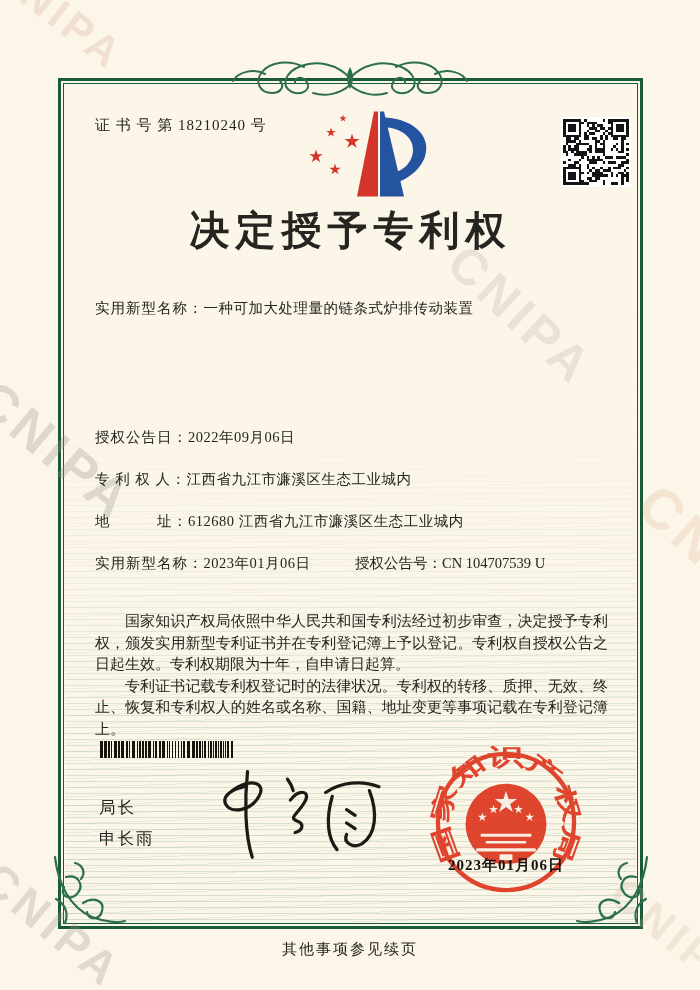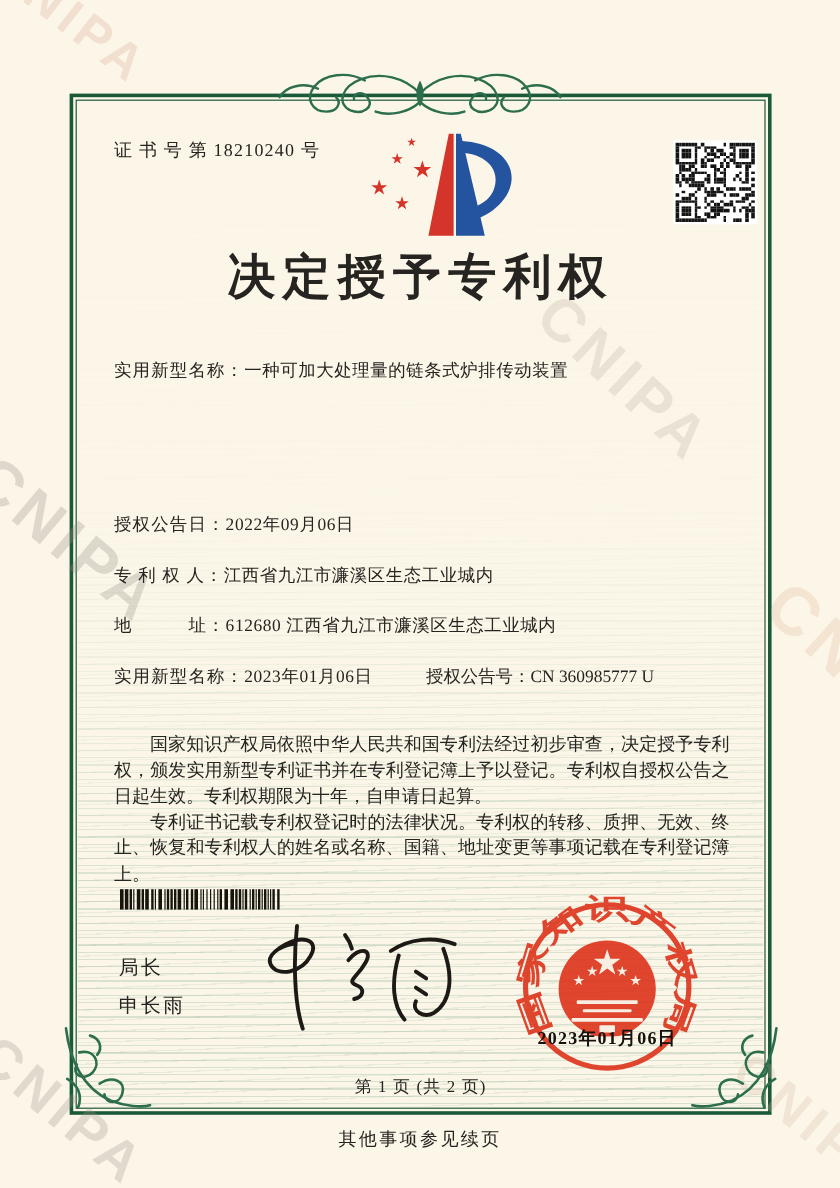--- a/index.html
+++ b/index.html
@@ -488,21 +488,21 @@
     <div class="frow" style="top:470px">
       <span class="lbl">专 利 权 人：</span><span class="val">江西省九江市濂溪区生态工业城内</span>
     </div>
     <div class="frow" style="top:512px">
       <span class="lbl">地　　　址：</span><span class="val">612680 江西省九江市濂溪区生态工业城内</span>
     </div>
     <div class="frow" style="top:554px">
       <span class="lbl">实用新型名称：</span><span class="val">2023年01月06日</span>
     </div>
     <div class="frow2" style="top:554px">
-      <span class="lbl">授权公告号：</span><span class="val">CN 360985777 U</span>
+      <span class="lbl">授权公告号：</span><span class="val">CN 104707539 U</span>
     </div>
 
     <div class="paras">
       <p>国家知识产权局依照中华人民共和国专利法经过初步审查，决定授予专利权，颁发实用新型专利证书并在专利登记簿上予以登记。专利权自授权公告之日起生效。专利权期限为十年，自申请日起算。</p>
       <p>专利证书记载专利权登记时的法律状况。专利权的转移、质押、无效、终止、恢复和专利权人的姓名或名称、国籍、地址变更等事项记载在专利登记簿上。</p>
     </div>
 
     <div class="barcode">
         <i style="width:3px;margin-right:1px"></i>
         <i style="width:3px;margin-right:1px"></i>
@@ -560,21 +560,20 @@
         <path d="M97,42 C106,30 119,32 112,44 C104,58 95,60 104,64 C112,67 110,74 102,76"></path>
         <path d="M94,20 C97,24 99,28 100,32"></path>
         <path d="M134,34 C150,23 172,21 190,28"></path>
         <path d="M141,38 C134,62 136,82 146,94"></path>
         <path d="M180,32 C189,56 187,78 172,88 C163,93 152,87 156,78"></path>
         <path d="M156,52 l9,6"></path>
         <path d="M156,66 l9,6"></path>
       </g>
     </svg>
 
-    <div class="page-info">第 1 页 (共 2 页)</div>
   </div>
 
   <svg class="seal" viewBox="0 0 195 195">
     <circle cx="97.5" cy="97.5" r="79" fill="none" stroke="#de3820" stroke-width="5"></circle>
     <defs>
       <path id="sealArc" d="M50.8,144.2 A66,66 0 1 1 144.2,144.2" fill="none"></path>
       <path id="sstar" d="M0,-10 L2.23,-3.07 L9.51,-3.09 L3.61,1.17 L5.88,8.09 L0,3.8 L-5.88,8.09 L-3.61,1.17 L-9.51,-3.09 L-2.23,-3.07 Z"></path>
     </defs>
     <text font-size="27" font-weight="bold" fill="#de3820" font-family="Liberation Serif, DejaVu Serif, serif">
       <textPath href="#sealArc" startOffset="50%" text-anchor="middle" textLength="295" lengthAdjust="spacingAndGlyphs">国家知识产权局</textPath>

